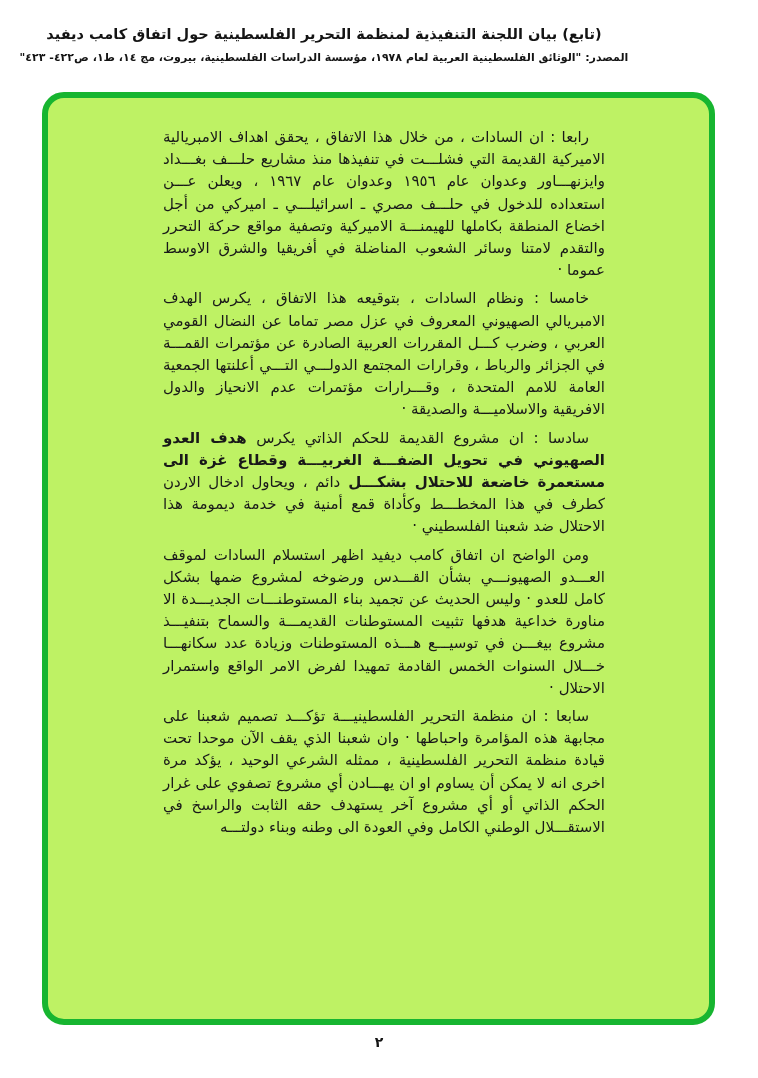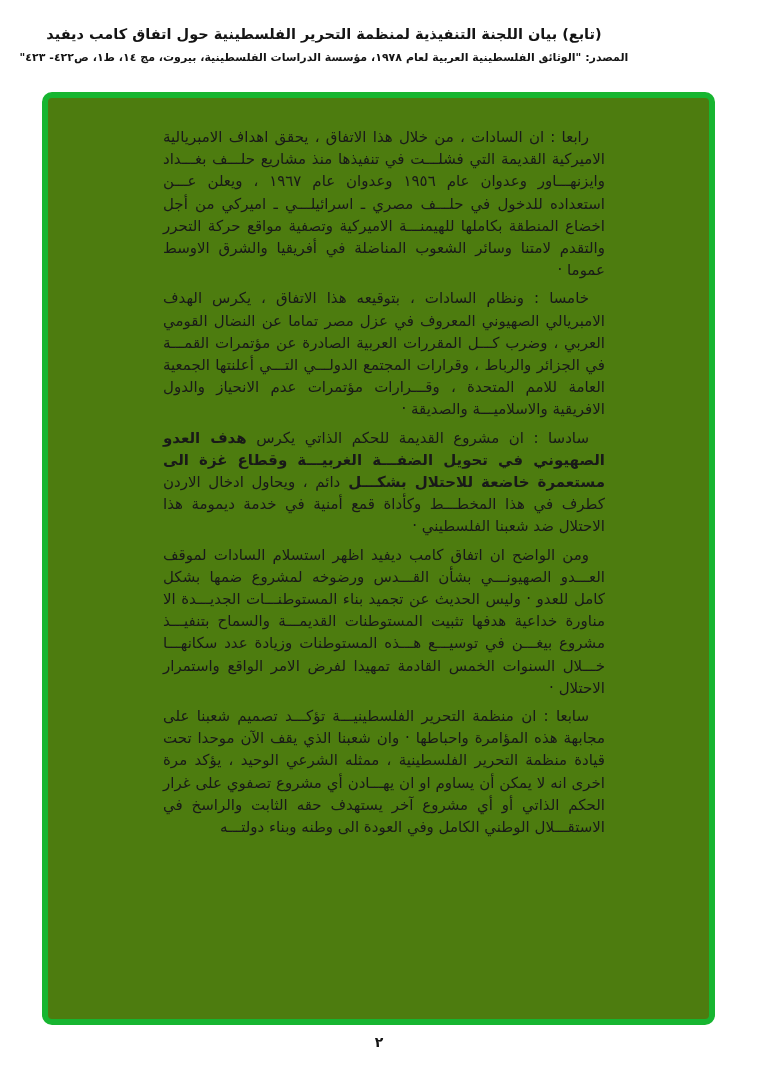--- a/index.html
+++ b/index.html
@@ -40,22 +40,22 @@
     font-weight: bold;
   }
   .content-frame {
     position: absolute;
     left: 42px;
     top: 92px;
     width: 673px;
     height: 933px;
     box-sizing: border-box;
     border: 6px solid #17b530;
-    border-radius: 10px;
-    background: #4d7c0f;
+    border-radius: 22px;
+    background: #bef264;
   }
   .text-column {
     position: absolute;
     top: 28px;
     right: 104px;
     width: 442px;
     direction: rtl;
     text-align: justify;
     color: #191919;
   }

